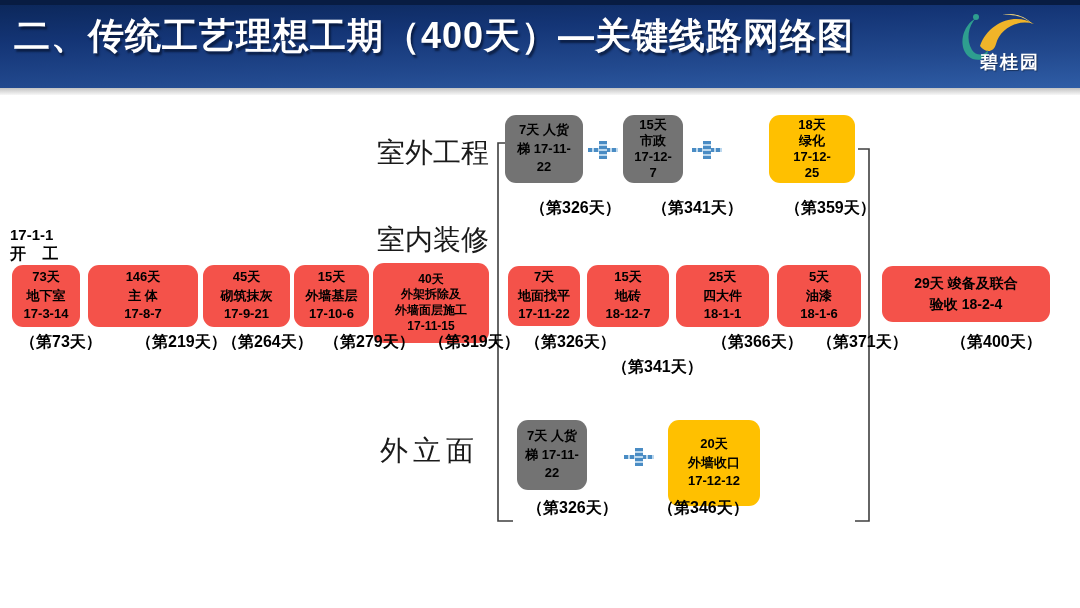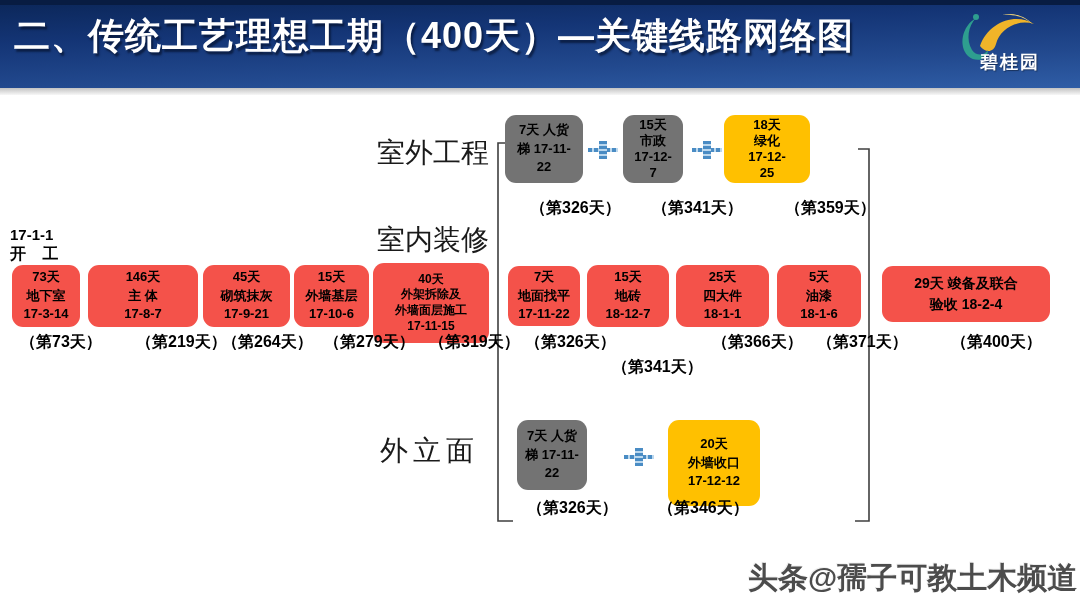--- a/index.html
+++ b/index.html
@@ -116,21 +116,21 @@
       <div class="v"></div>
     </div>
   <div class="task blue" style="left:623px;top:115px;width:60px;height:68px;line-height:1.25;">15天
 市政
 17-12-
 7</div>
   <div class="connector" style="left:692px;top:141px;">
       <div class="h"></div>
       <div class="v"></div>
     </div>
-  <div class="task yellow" style="left:724px;top:115px;width:86px;height:68px;line-height:1.25;">18天
+  <div class="task yellow" style="left:769px;top:115px;width:86px;height:68px;line-height:1.25;">18天
 绿化
 17-12-
 25</div>
   <div class="daymark" style="left:590px;top:198px;">（第326天）</div>
   <div class="daymark" style="left:712px;top:198px;">（第341天）</div>
   <div class="daymark" style="left:845px;top:198px;">（第359天）</div>
 
   <div class="task red" style="left:12px;top:265px;width:68px;height:62px;">73天
 地下室
 17-3-14</div>
@@ -179,15 +179,14 @@
   <div class="connector" style="left:624px;top:448px;">
       <div class="h"></div>
       <div class="v"></div>
     </div>
   <div class="task yellow" style="left:668px;top:420px;width:92px;height:86px;">20天
 外墙收口
 17-12-12</div>
   <div class="daymark" style="left:587px;top:498px;">（第326天）</div>
   <div class="daymark" style="left:718px;top:498px;">（第346天）</div>
 
-  <div class="watermark">头条@孺子可教土木频道</div>
 
 </div>
 
 </body></html>

